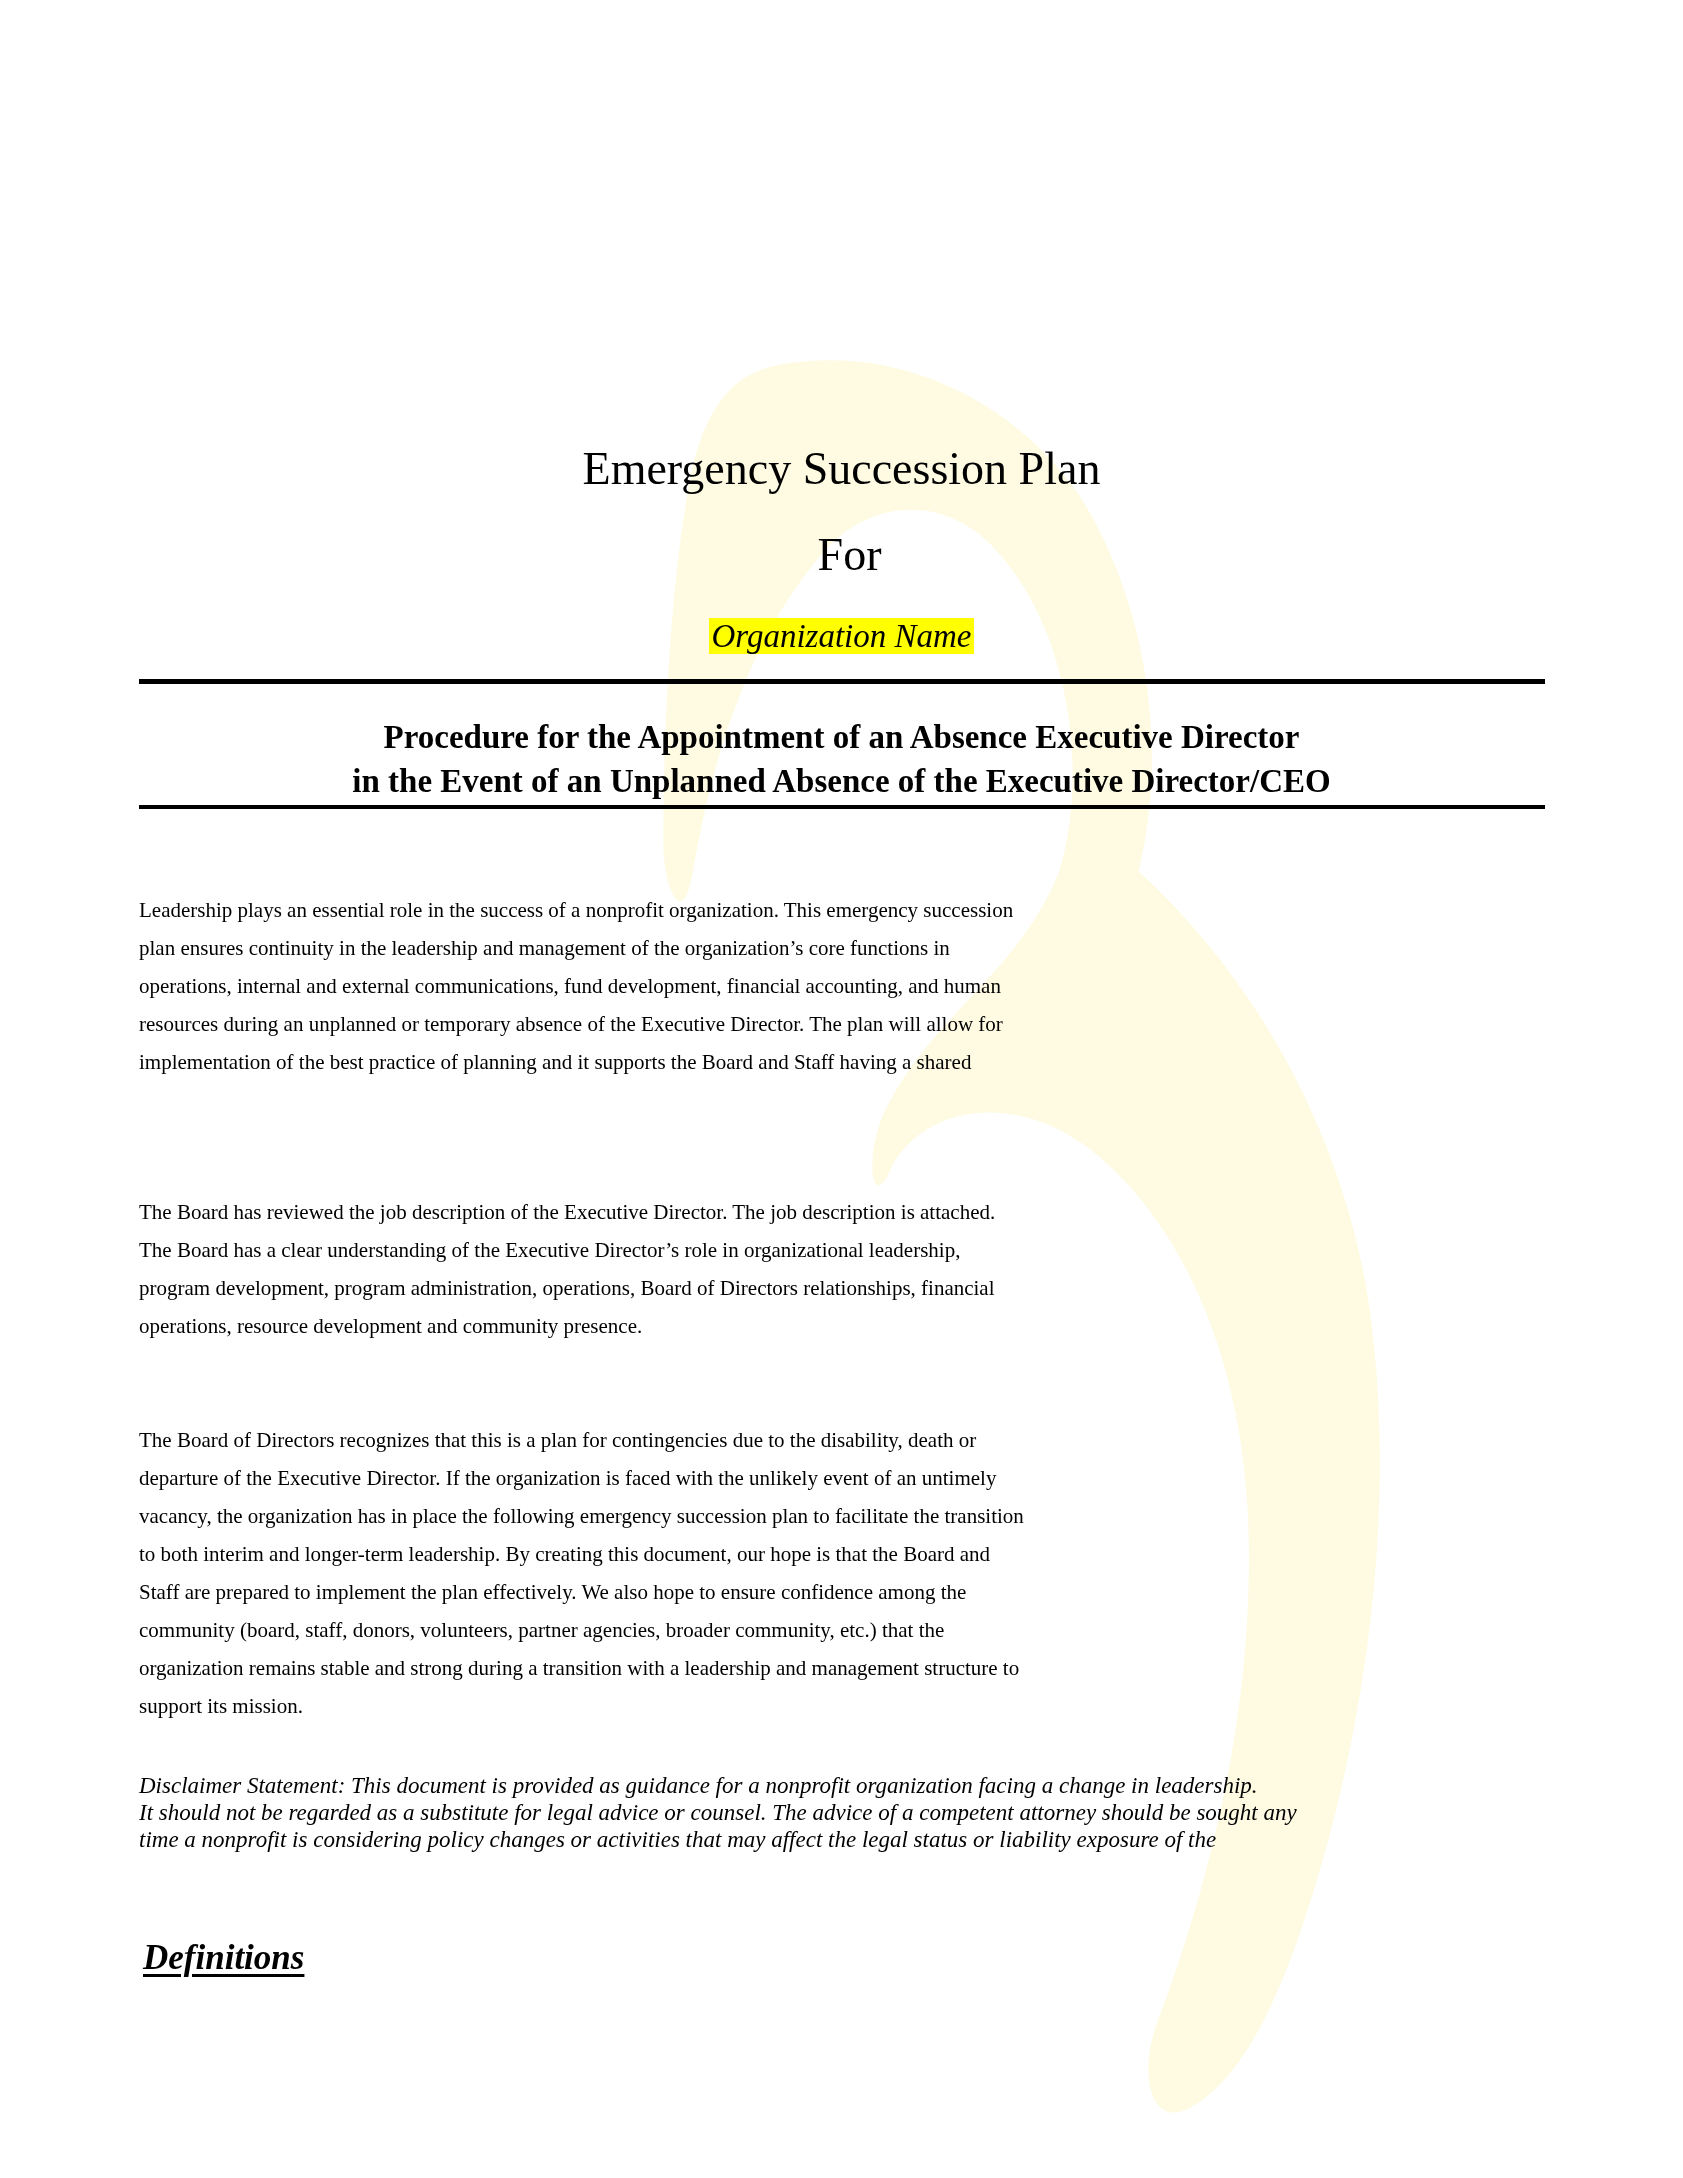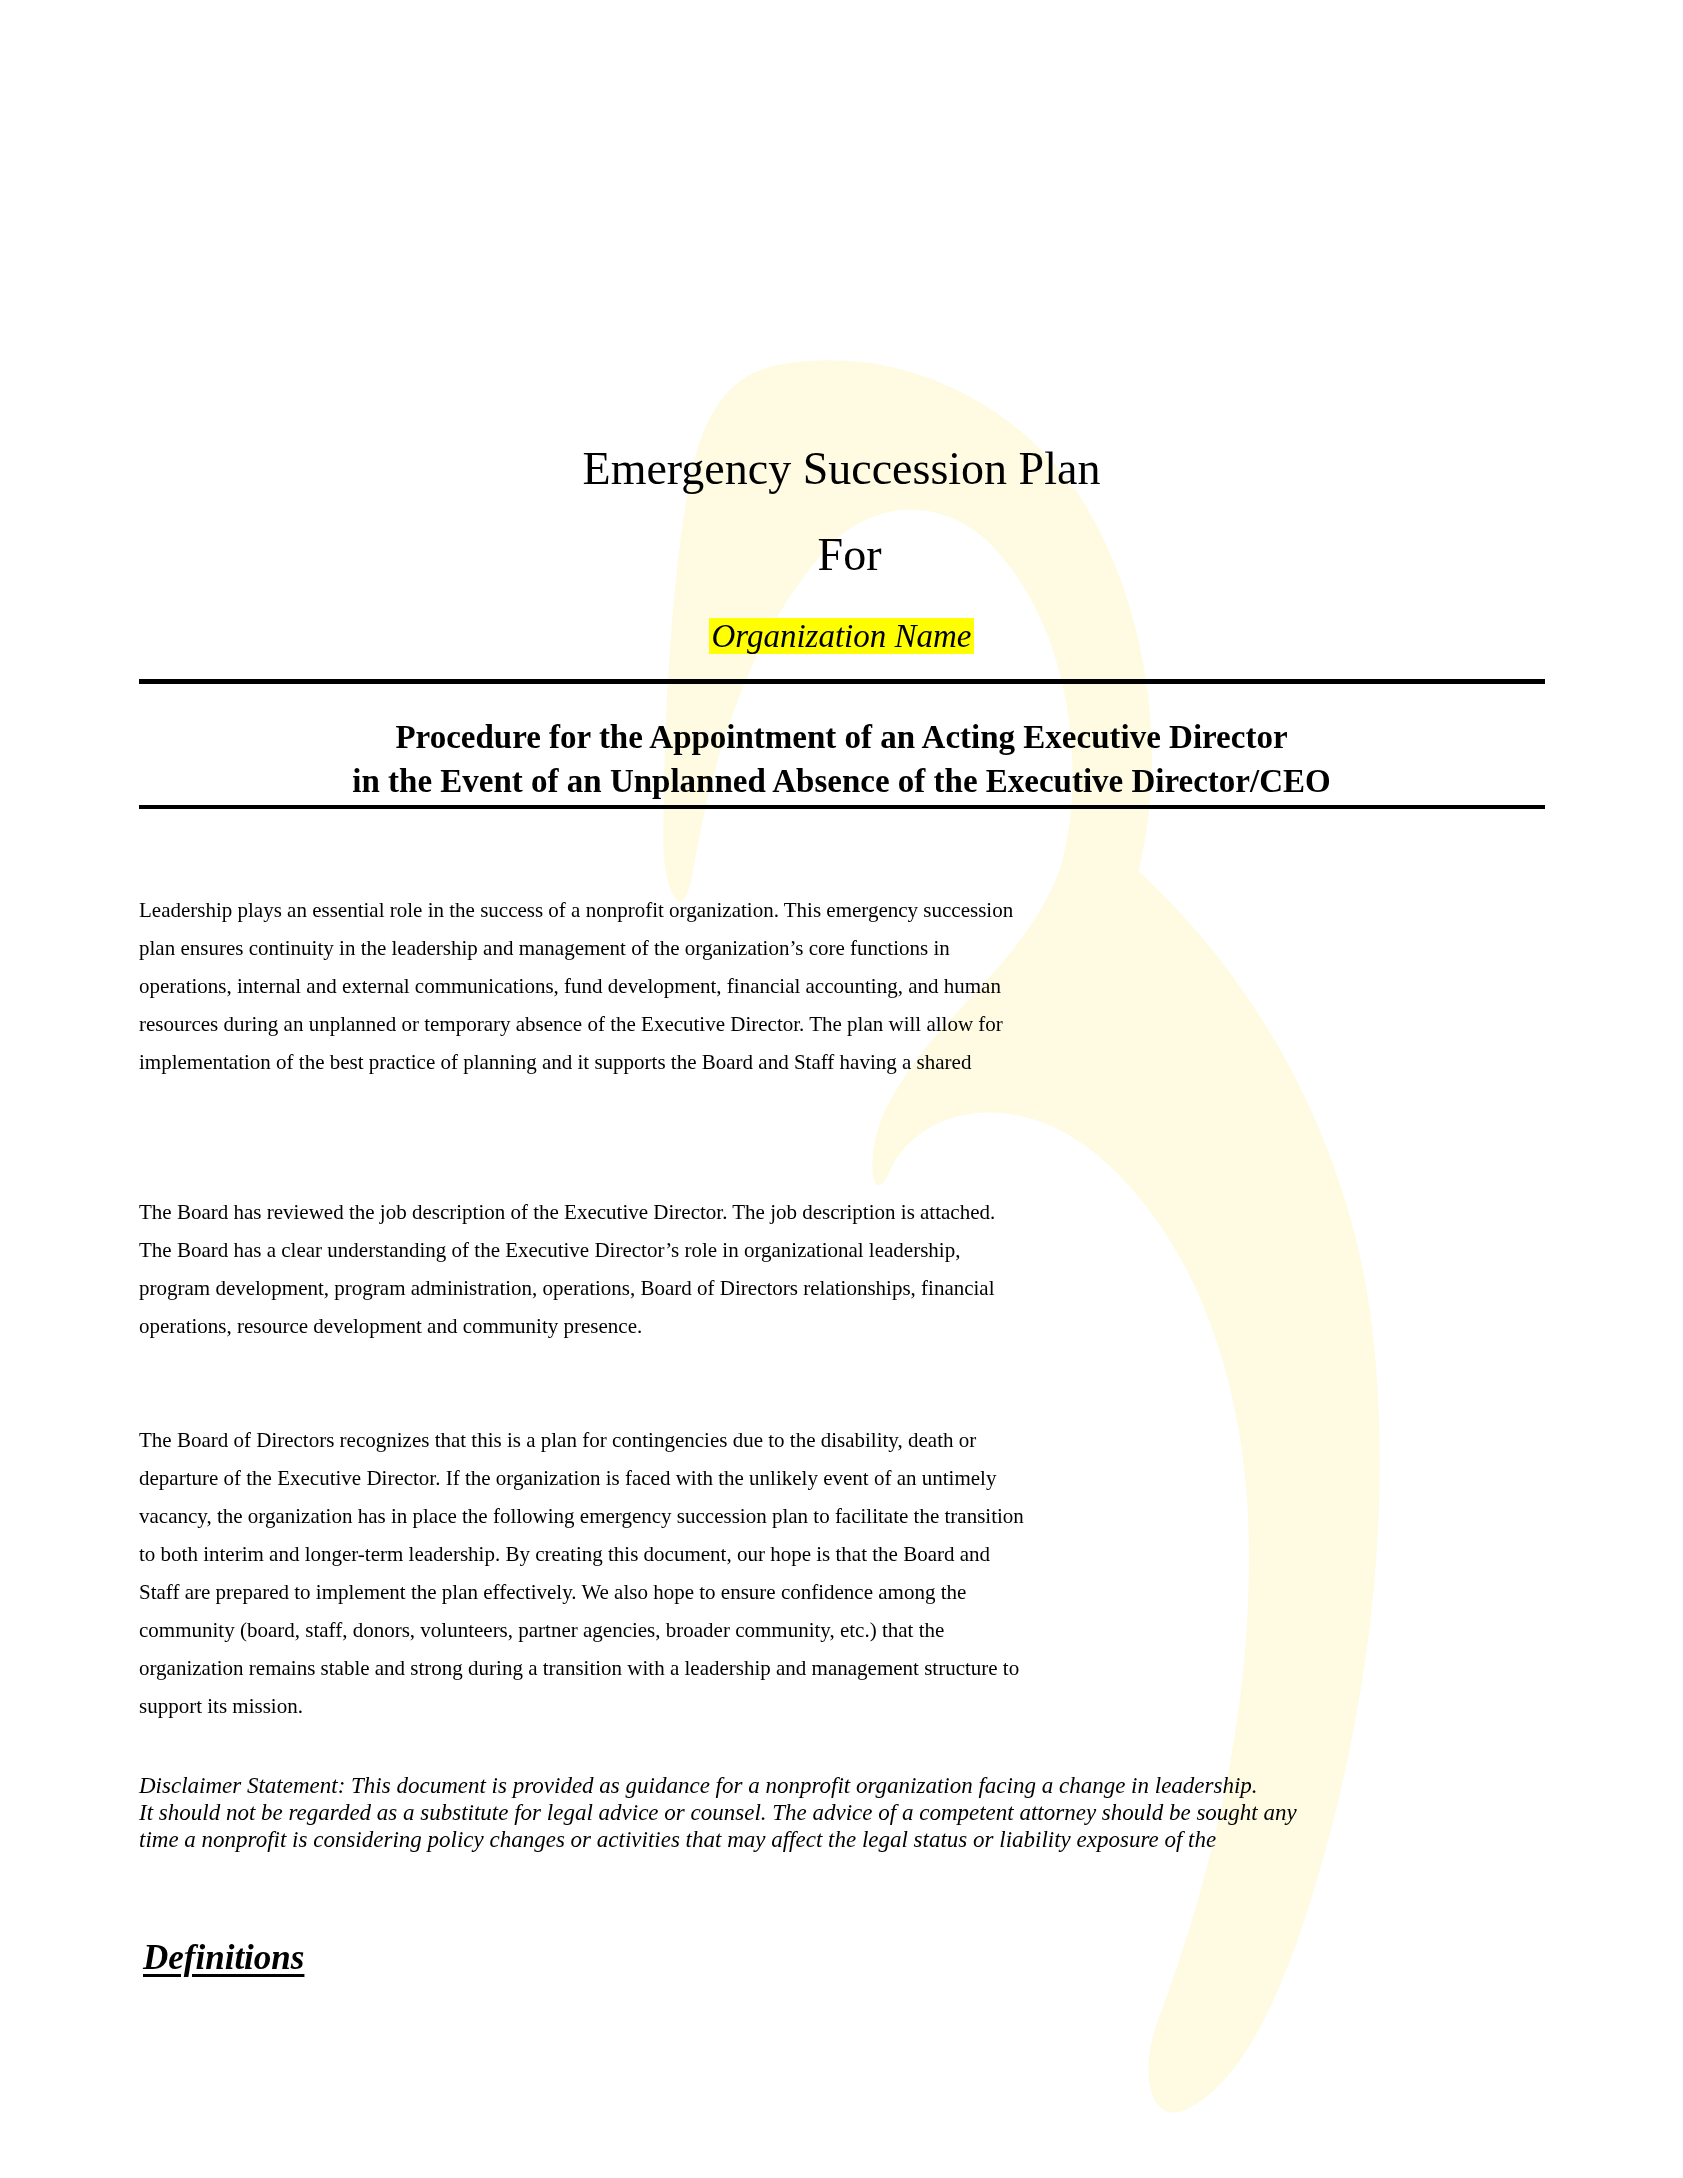--- a/index.html
+++ b/index.html
@@ -51,21 +51,21 @@
 <div class="page">
   <div class="title t1">Emergency Succession Plan</div>
   <div class="title t2">For</div>
   <div class="title t3">
     <span>Organization Name</span>
   </div>
 
   <div class="rule rule1"></div>
 
   <div class="subtitle">
-    <span class="line">Procedure for the Appointment of an Acting Executive Director</span>
+    <span class="line">Procedure for the Appointment of an Absence Executive Director</span>
     <span class="line">in the Event of an Unplanned Absence of the Executive Director/CEO</span>
   </div>
 
   <div class="rule rule2"></div>
 
   <p class="para p1">
     <span class="line">Leadership plays an essential role in the success of a nonprofit organization. This emergency succession</span>
     <span class="line">plan ensures continuity in the leadership and management of the organization’s core functions in</span>
     <span class="line">operations, internal and external communications, fund development, financial accounting, and human</span>
     <span class="line">resources during an unplanned or temporary absence of the Executive Director.  The plan will allow for</span>

